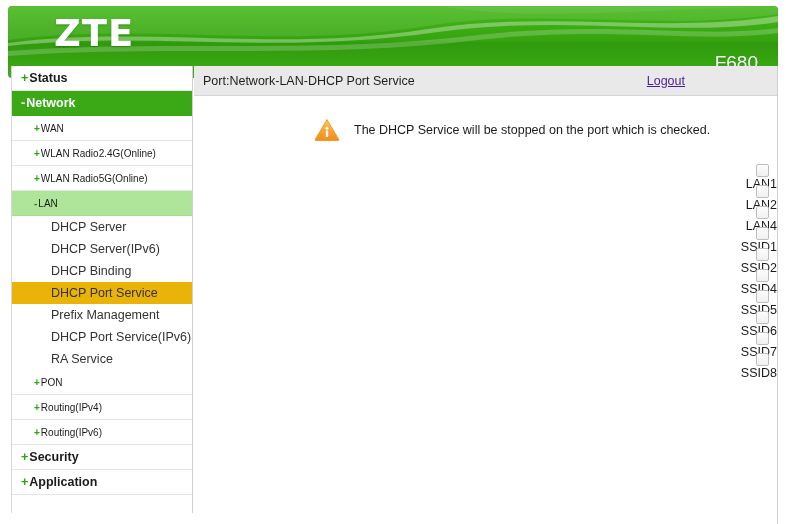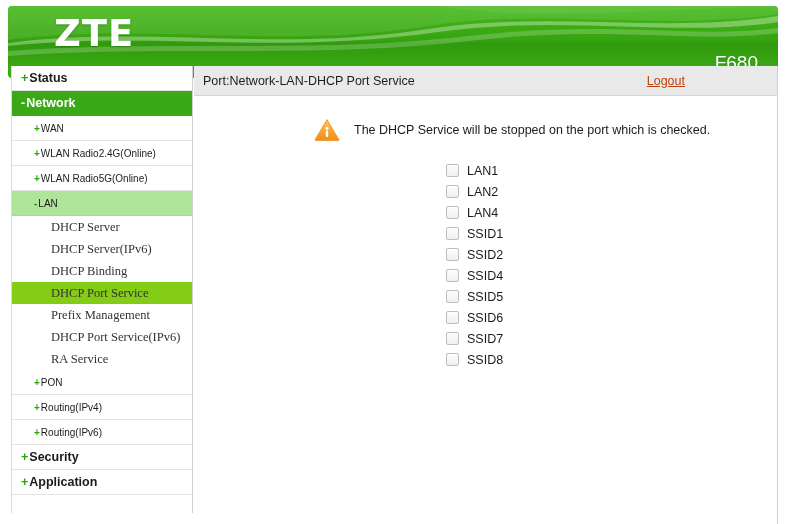--- a/index.html
+++ b/index.html
@@ -96,40 +96,39 @@
     font-size: 10px;
     color: #1b1b1b;
   }
   .nav-item.lvl2 {
     padding-left: 39px;
     font-size: 12.5px;
     color: #333333;
     border-bottom: none;
     height: 22px;
     line-height: 22px;
-    font-family: Liberation Serif, serif;
   }
   .sign {
     color: #2aa50d;
     font-weight: bold;
     margin-right: 1px;
   }
   .nav-item.active-dark {
     background: #3ba916;
     color: #ffffff;
     border-bottom: 1px solid #3ba916;
   }
   .nav-item.active-dark .sign { color: #ffffff; }
   .nav-item.active-light {
     background: #aee59a;
     border-bottom: 1px solid #a2dd8d;
   }
   .nav-item.active-light .sign { color: #2c7a10; }
   .nav-item.selected-leaf {
-    background: #84cc16;
+    background: #eab308;
   }
 
   
   .content {
     position: absolute;
     left: 194px;
     top: 66px;
     right: 8px;
     bottom: 0;
     background: #ffffff;
@@ -145,21 +144,21 @@
     justify-content: space-between;
     padding: 0 0 0 9px;
     box-sizing: border-box;
   }
   .path-text {
     font-size: 12.5px;
     color: #1e1e1e;
   }
   .logout {
     font-size: 12.5px;
-    color: #c2410c;
+    color: #4c1d95;
     text-decoration: underline;
     cursor: pointer;
     margin-right: 92px;
   }
 
   .warn-row {
     display: flex;
     align-items: center;
     margin-top: 22px;
     padding-left: 120px;
@@ -174,22 +173,23 @@
     font-size: 12.5px;
     color: #1b1b1b;
   }
 
   .cb-list {
     margin-top: 22px;
     padding-left: 252px;
   }
   .cb-row {
     display: flex;
-    align-items: flex-start;
+    align-items: flex-end;
     height: 21px;
+    flex-direction: column;
   }
   .cb {
     width: 13px;
     height: 13px;
     box-sizing: border-box;
     border: 1px solid #bdbdbd;
     border-radius: 2px;
     background: linear-gradient(180deg, #fdfdfd 0%, #f0f0f0 100%);
     box-shadow: inset 0 1px 1px rgba(255,255,255,.9);
     margin-right: 8px;

